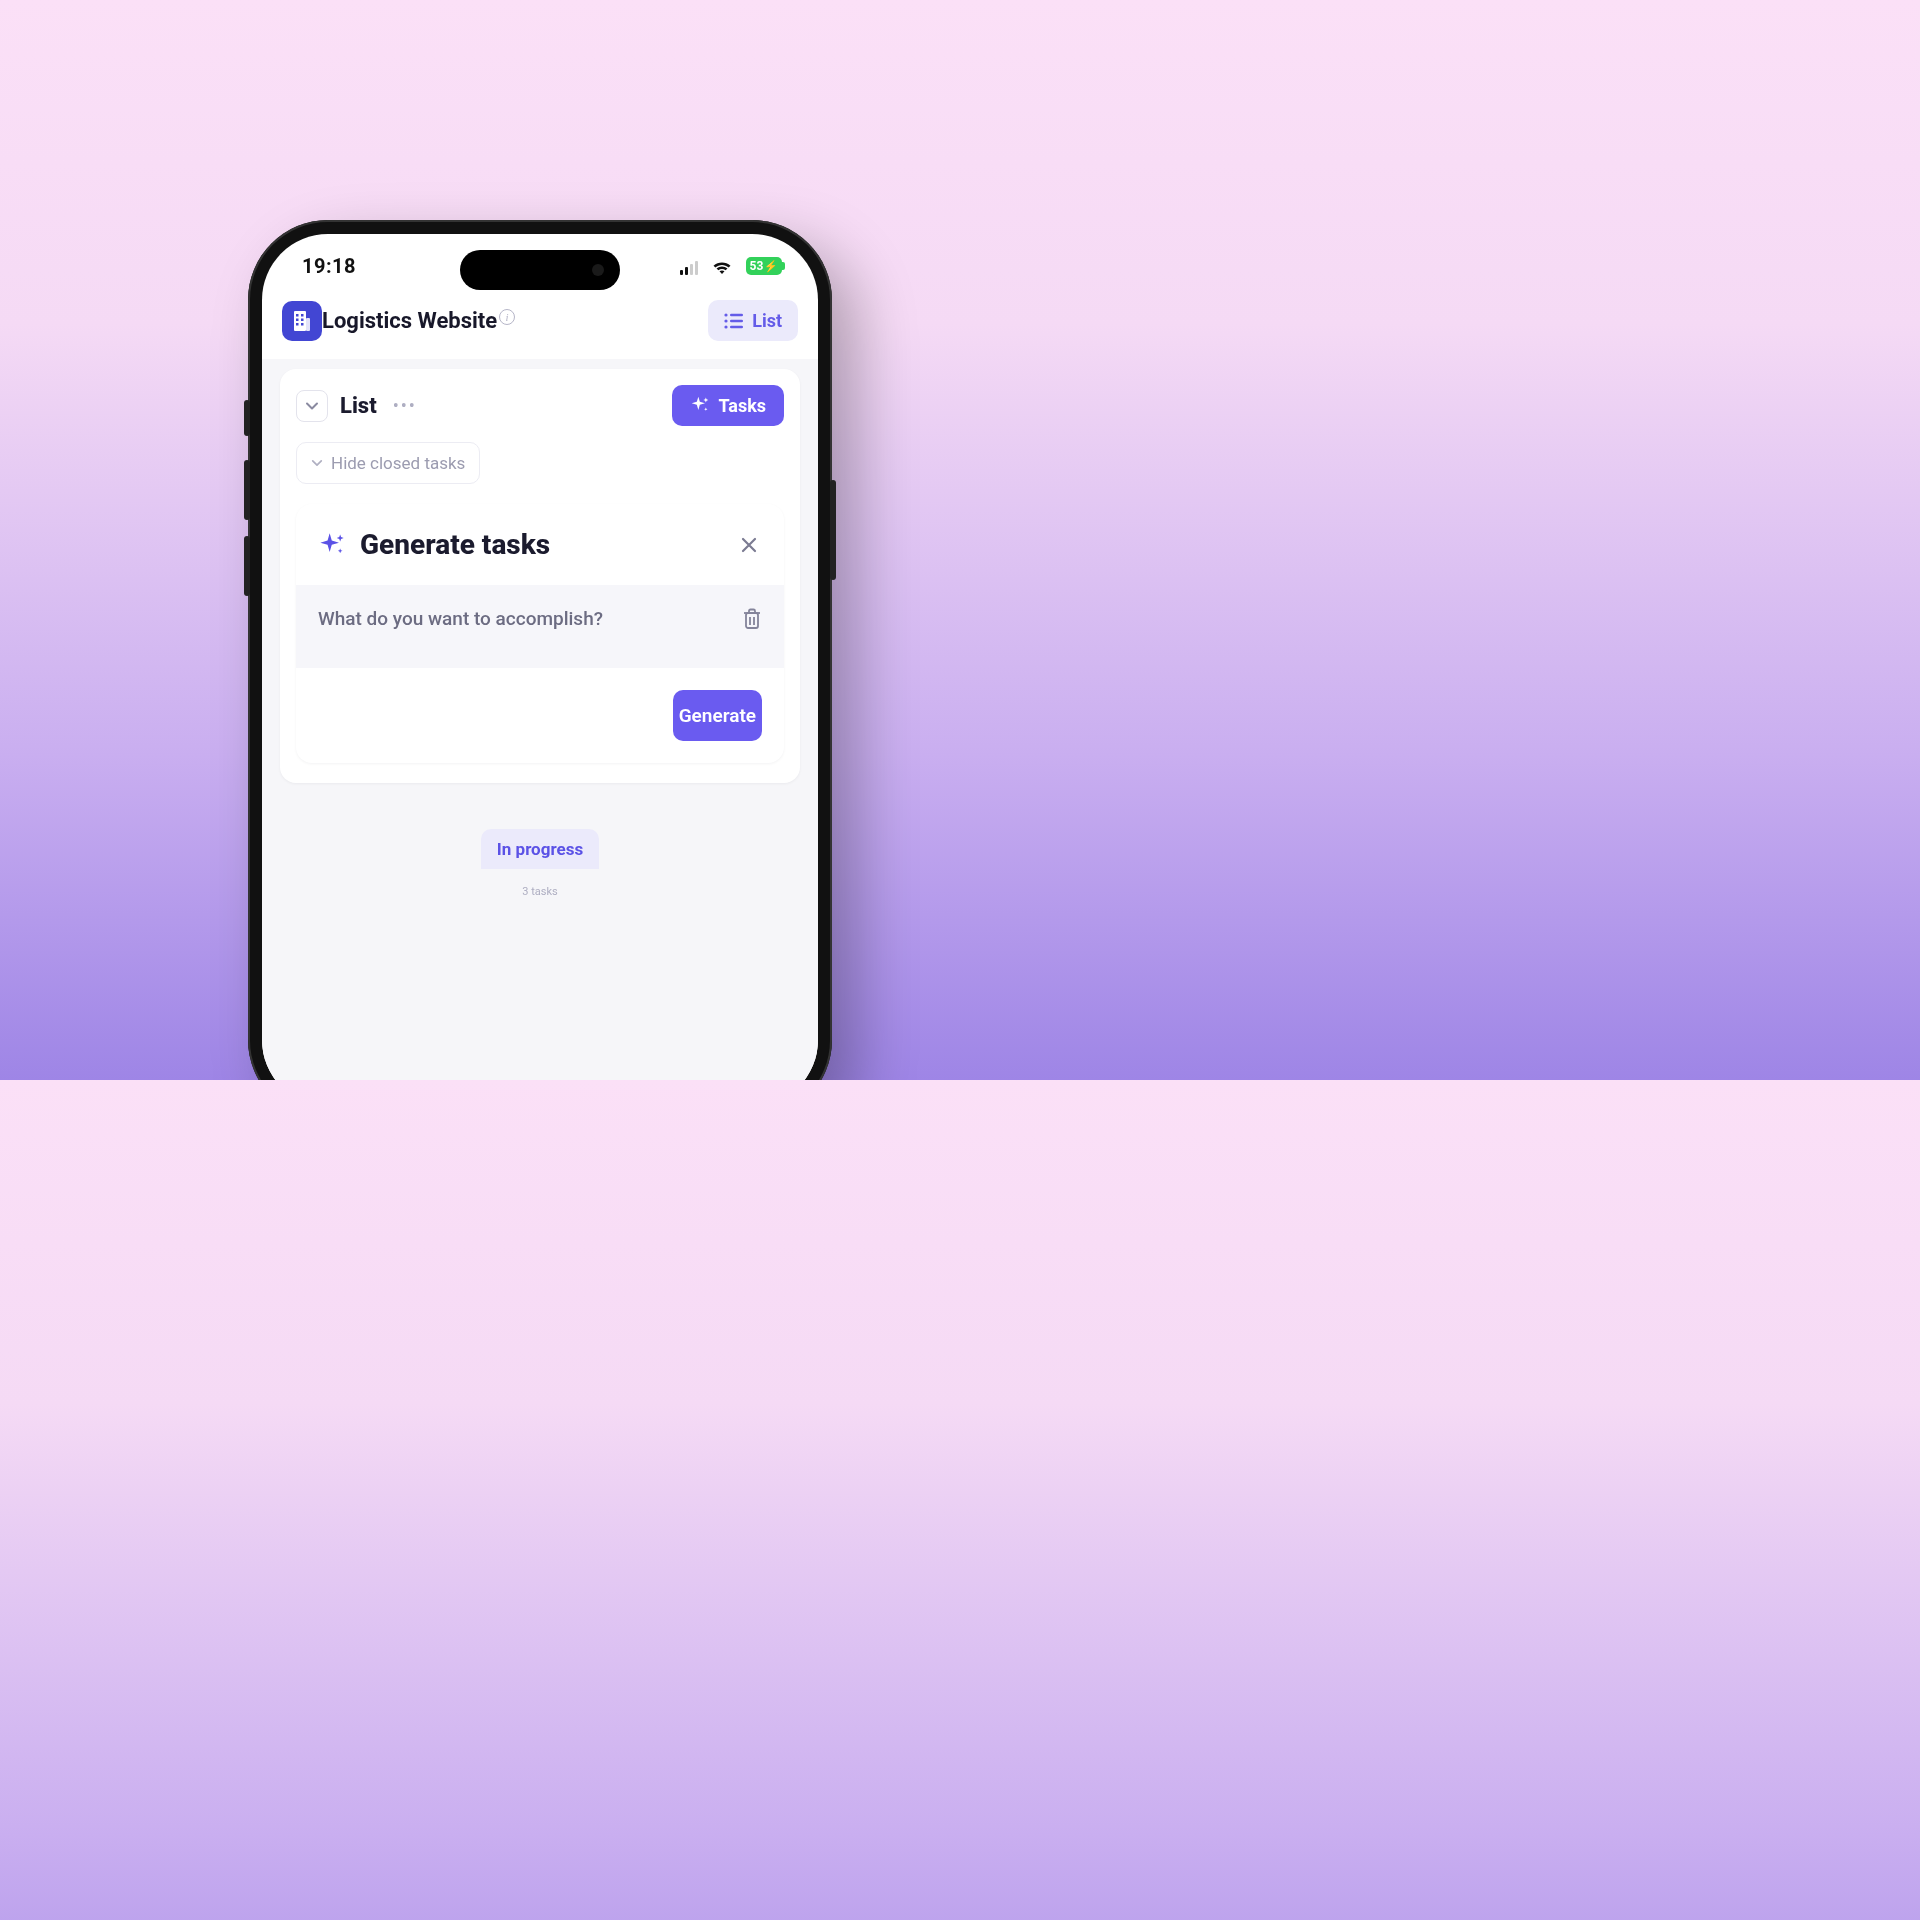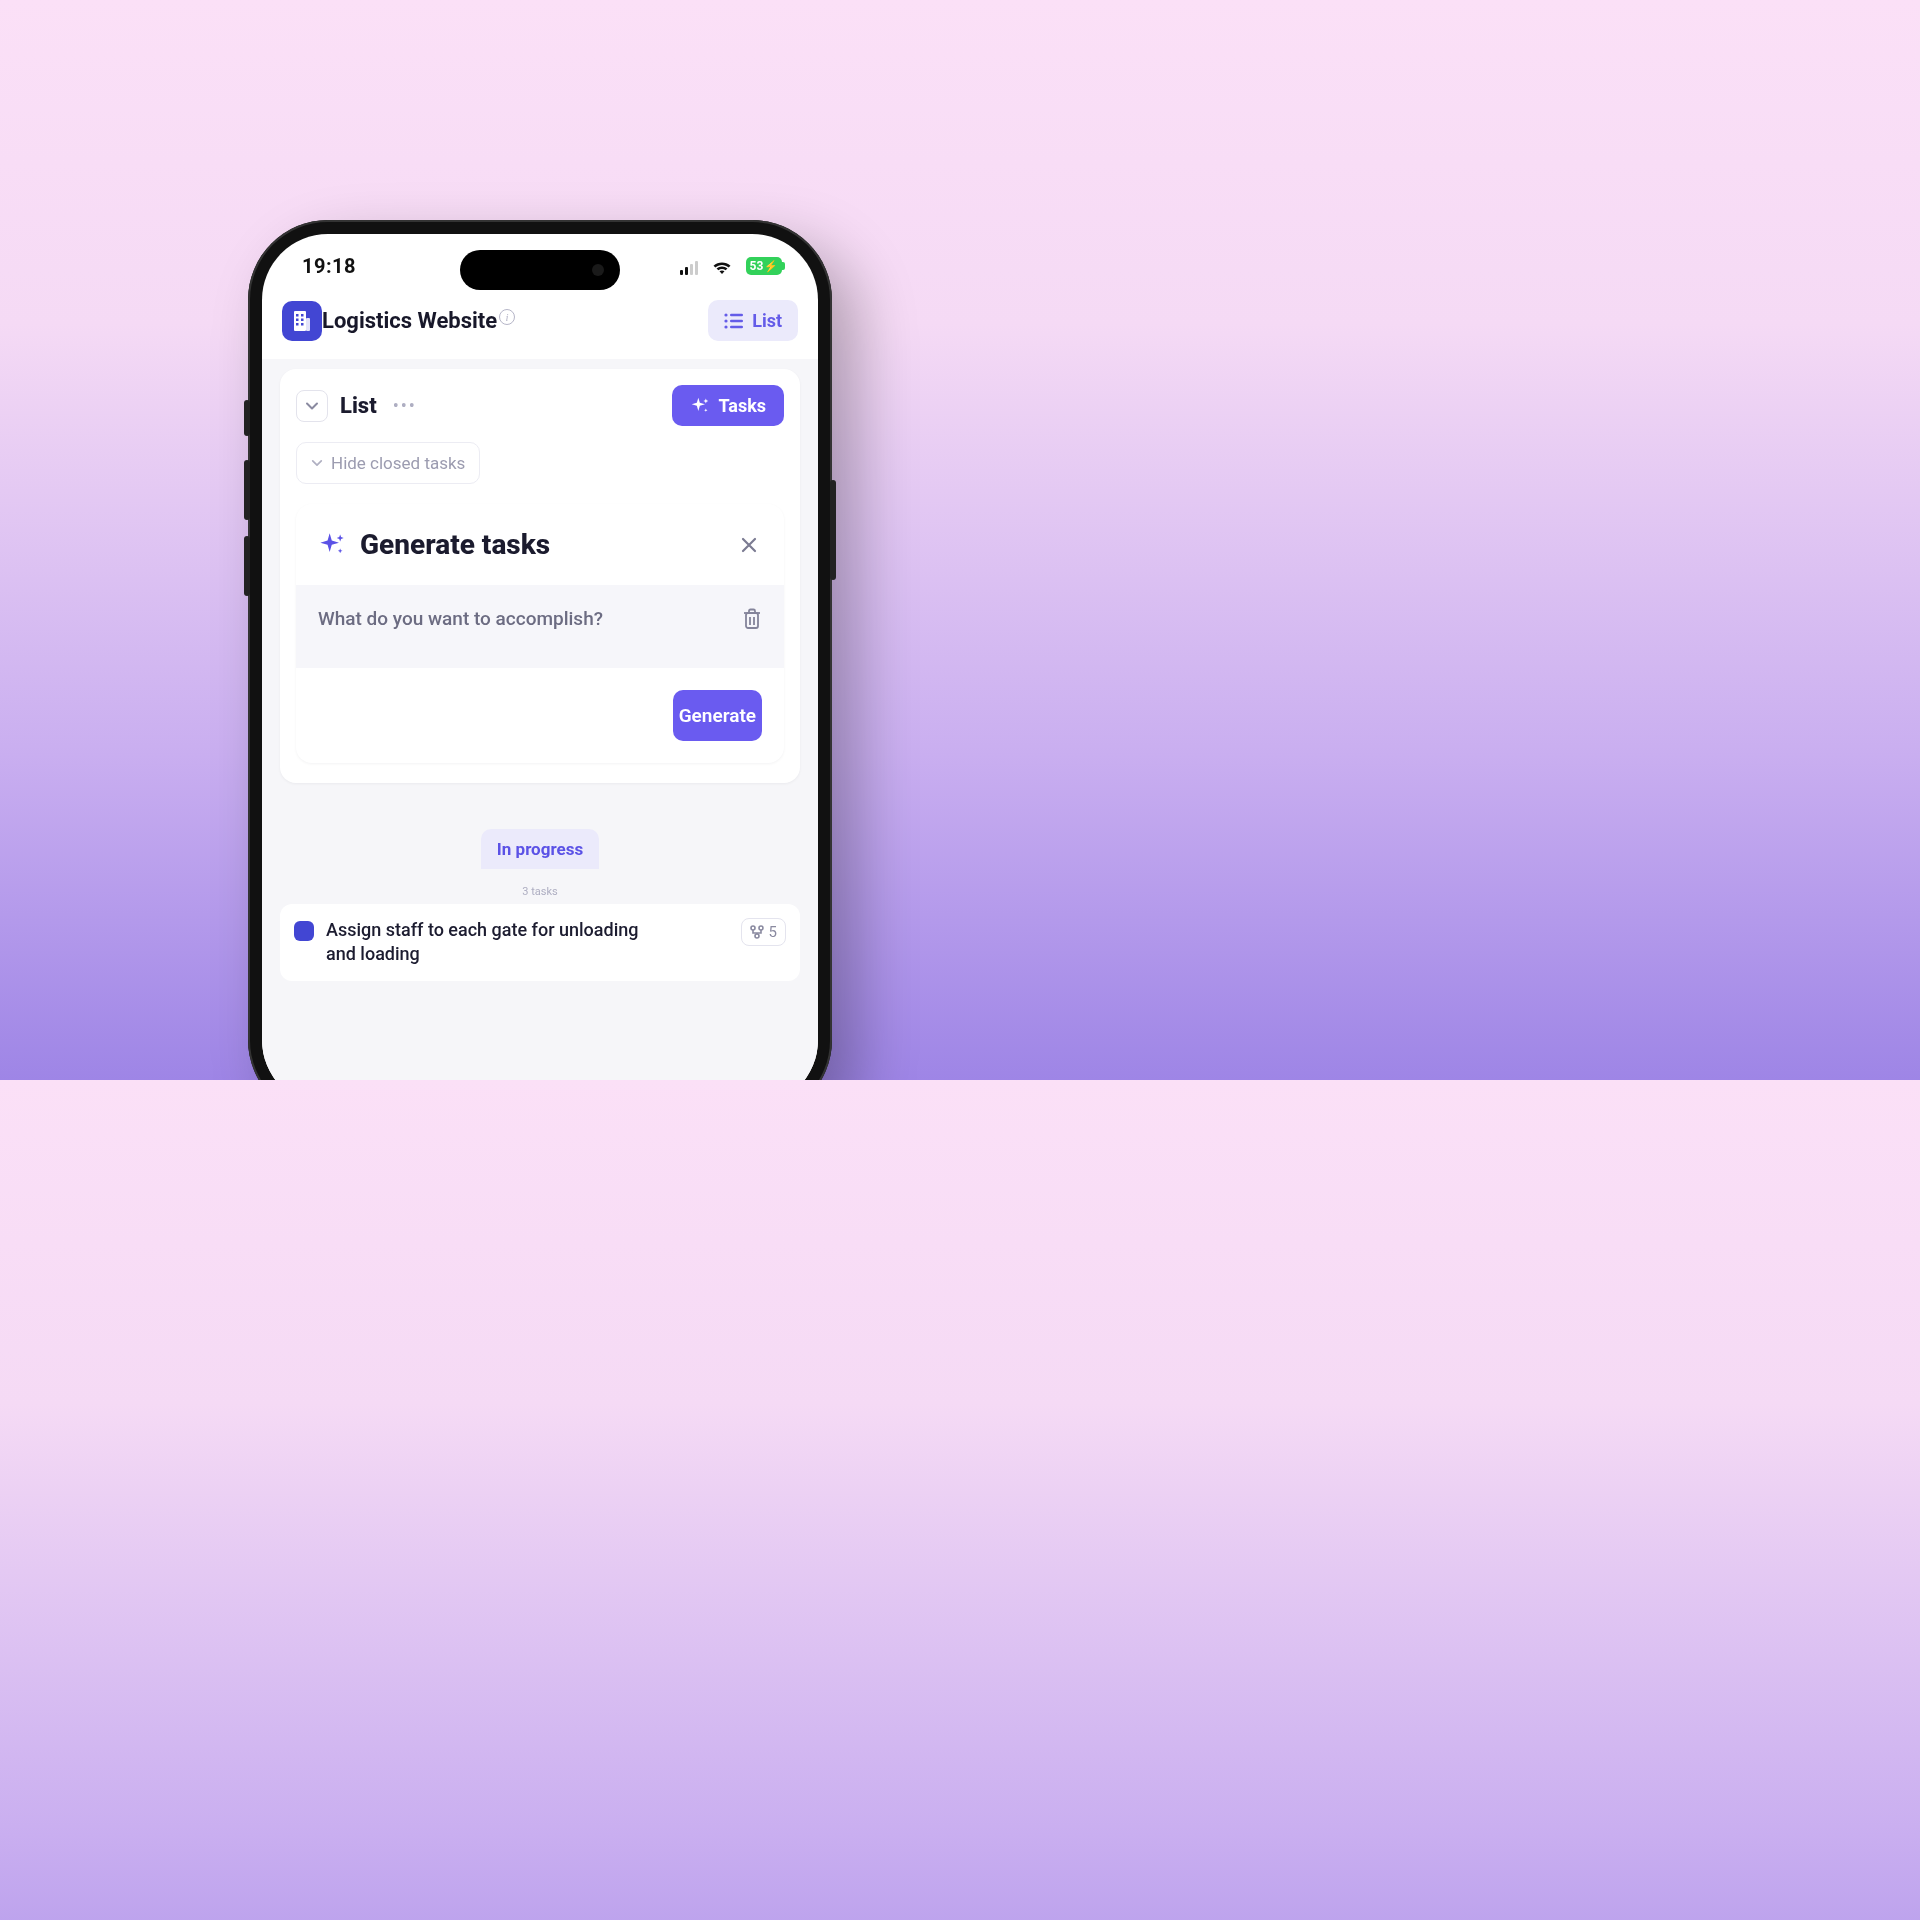--- a/index.html
+++ b/index.html
@@ -180,21 +180,21 @@
   }
   .dots{ color:#AEAEC2; font-size:18px; letter-spacing:2px; margin-left:4px;}
   .tasks-btn{
     margin-left:auto;
     background:#6A5BF0;
     color:#fff;
     font-weight:700;
     font-size:18px;
     padding:10px 18px;
     border-radius:10px;
-    display:flex;align-items:center;gap:8px;
+    display:flex;gap:8px;
   }
   .hide-chip{
     margin-top:16px;
     border:1px solid #ECECF3;
     border-radius:10px;
     padding:10px 14px;
     display:inline-flex;align-items:center;gap:8px;
     color:#9C9CB0;
     font-size:17px;
   }
@@ -418,30 +418,17 @@
             <div class="generate-btn">Generate</div>
           </div>
         </div>
       </div>
 
       <div class="section">
         <div class="section-tabs">
           <div class="tab-active">In progress</div>
           <div class="tab-count">3 tasks</div>
         </div>
-        <div class="task-row">
-          <div class="task-check"></div>
-          <div class="task-title">Assign staff to each gate for unloading and loading</div>
-          <div class="subtask-pill">
-            <svg width="14" height="14" viewBox="0 0 14 14" fill="none" stroke="#8A8AA0" stroke-width="1.6">
-              <circle cx="3" cy="3" r="2"></circle>
-              <circle cx="11" cy="3" r="2"></circle>
-              <circle cx="7" cy="11" r="2"></circle>
-              <path d="M3 5 V8 H11 V5 M7 8 V9"></path>
-            </svg>
-            <span>5</span>
-          </div>
-        </div>
       </div>
 
     </div>
   </div>
 </div>
 
 </body></html>

